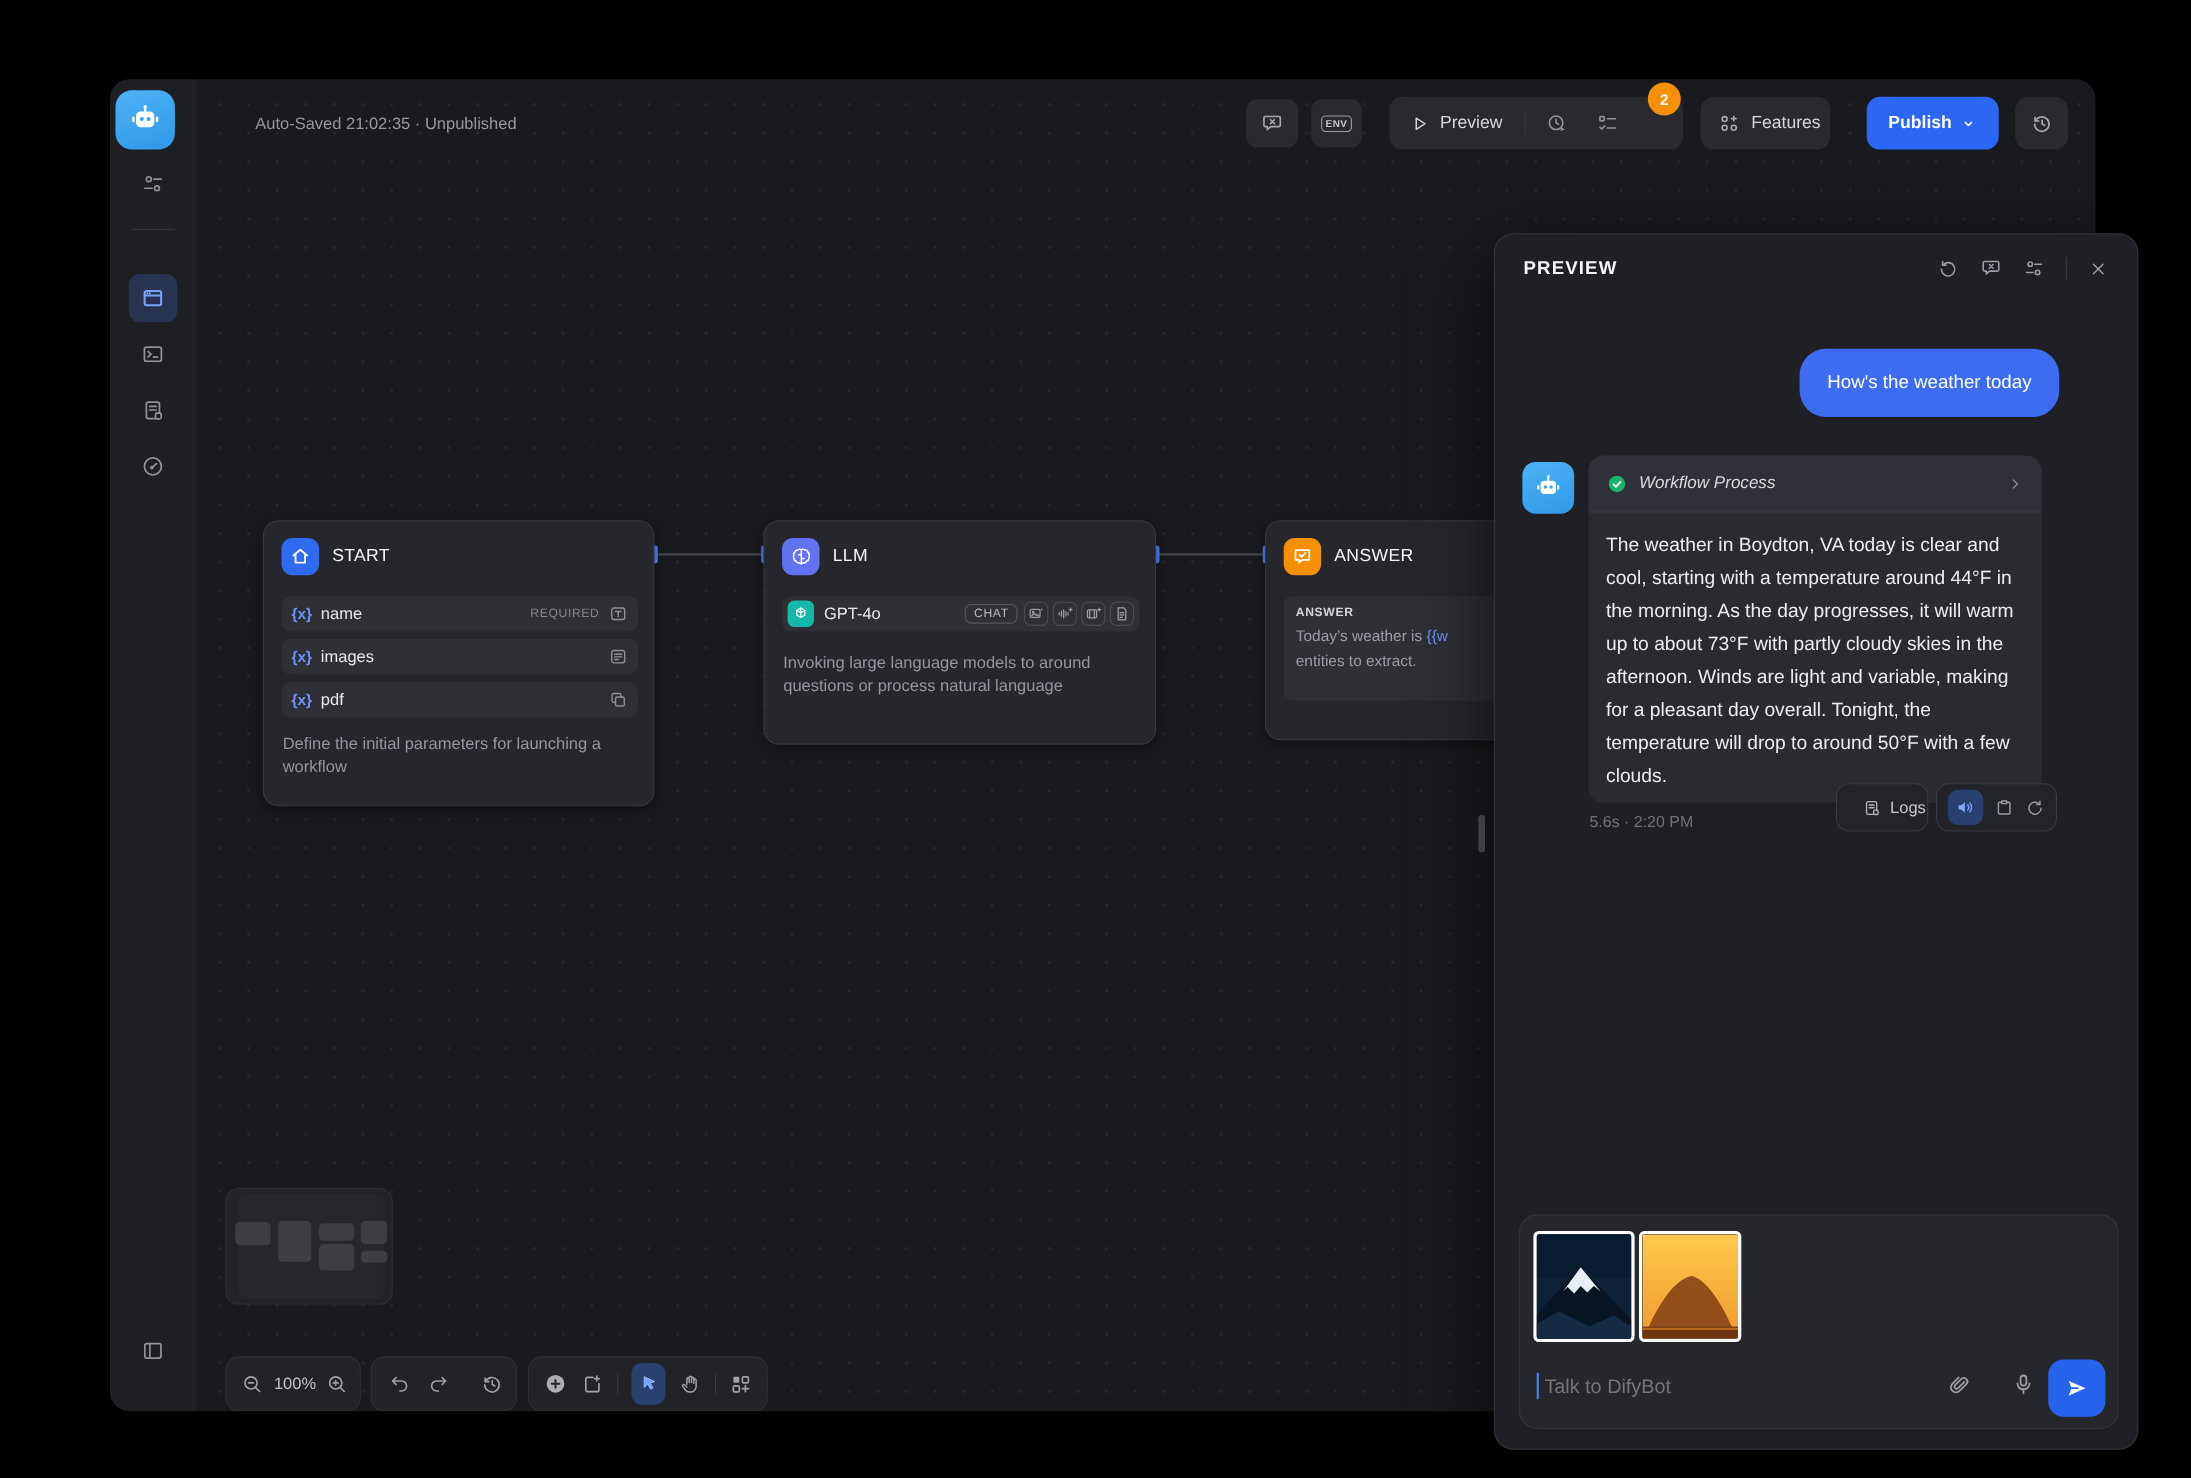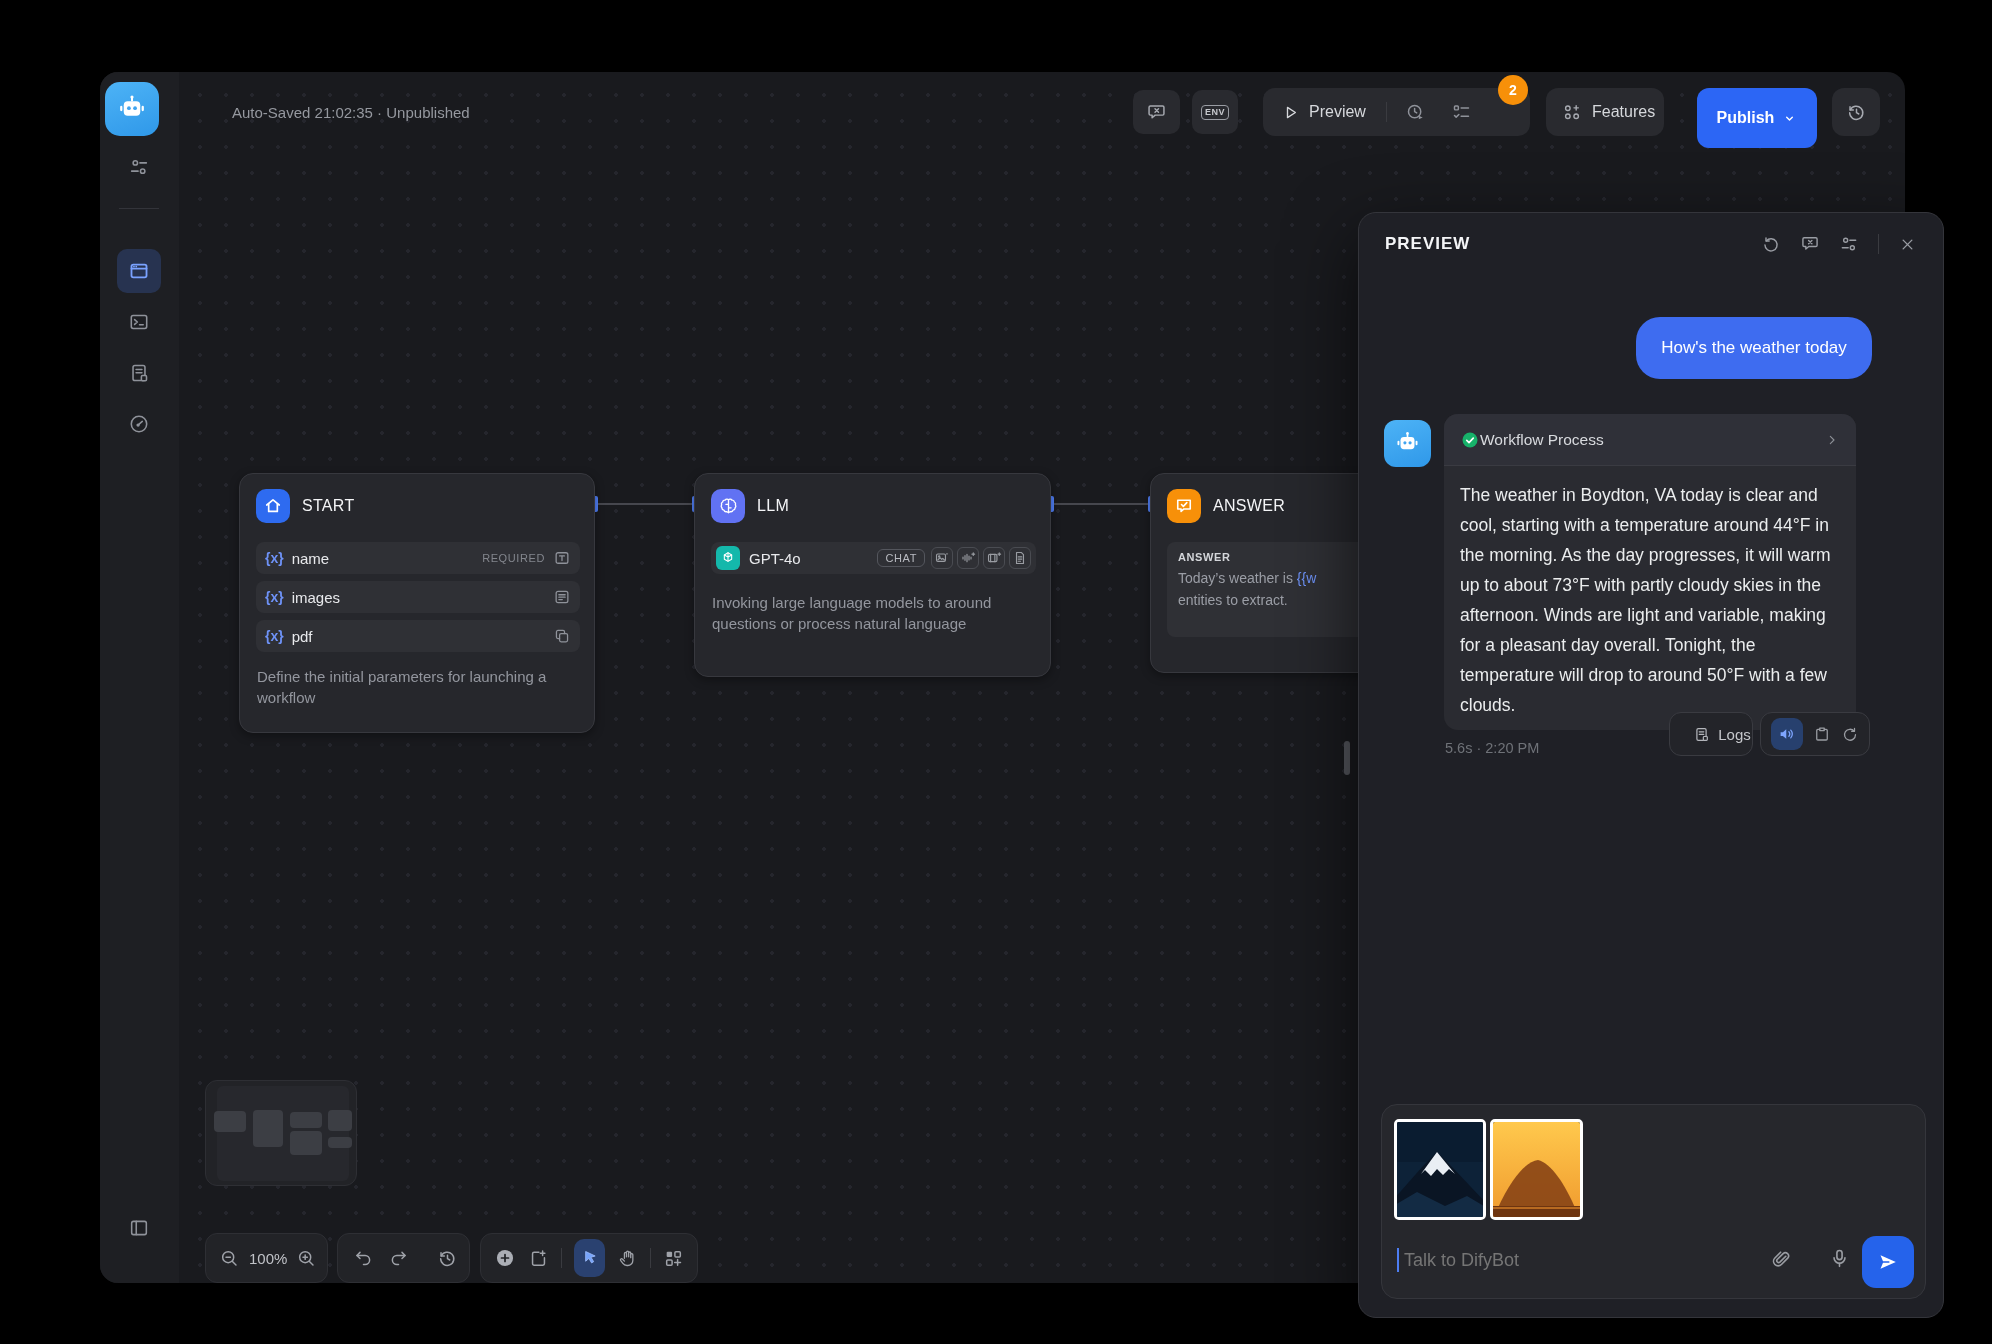--- a/index.html
+++ b/index.html
@@ -25,21 +25,21 @@
   .ntag{color:#83868d;font-size:11px;letter-spacing:.6px;font-weight:500;margin-right:8px;}
   .ndesc{position:absolute;color:#93969e;font-size:15px;line-height:21px;}
   .nicon{display:flex;align-items:center;justify-content:center;border-radius:10px;width:34px;height:34px;}
   .edge{position:absolute;height:2px;background:#46474e;}
   .port{position:absolute;width:5px;height:16px;border-radius:2px;background:#4f7df2;}
   .panel{position:absolute;left:1358px;top:212px;width:586px;height:1106px;background:#1f2026;border:1px solid #34353b;
      border-radius:18px;box-shadow:0 24px 70px rgba(0,0,0,.65);z-index:20;}
   .phead-ic{color:#9a9da4;}
   .bubble{position:absolute;background:#3e6cf0;color:#fff;font-size:17px;border-radius:24px;display:flex;align-items:center;justify-content:center;}
   .card{position:absolute;background:#2a2b31;border-radius:14px;overflow:hidden;}
-  .cstrip{display:flex;align-items:center;height:52px;background:#2f3038;border-bottom:1px solid #3a3b42;padding:0 16px;}
+  .cstrip{display:flex;align-items:center;height:52px;background:#2f3038;border-bottom:1px solid #3a3b42;padding:0 16px;gap:10px;font-style:italic;}
   .ctext{padding:14px 16px;color:#ebedee;font-size:17.5px;line-height:30px;}
   .apill{position:absolute;background:#232429;border:1px solid #3a3b41;border-radius:12px;display:flex;align-items:center;}
   .thumb{position:absolute;border:3px solid #fff;border-radius:5px;overflow:hidden;background:#000;}
   .tbpill{position:absolute;background:#222327;border:1px solid #2e2f34;border-radius:12px;display:flex;align-items:center;color:#9fa2a9;margin-top:30px;}
   .tbdiv{width:1px;height:20px;background:#3a3b40;}
   input{outline:none;}
 </style>
 </head>
 <body>
 
@@ -169,21 +169,21 @@
       <span>
           <svg class="ic" width="20" height="20" viewBox="0 0 24 24">
             <circle cx="7" cy="7.5" r="2.7"></circle>
             <circle cx="7" cy="17" r="2.7"></circle>
             <circle cx="17" cy="17" r="2.7"></circle>
             <path d="M17 4.4v5.2M14.4 7h5.2"></path>
           </svg>
         </span>
       <span style="font-size:16px;color:#d6d8dc;">Features</span>
     </div>
-    <div class="abs pill" style="left:1597px;top:16px;width:120px;height:60px;background:#2c66f5;justify-content:center;gap:8px;">
+    <div class="abs pill" style="left:1597px;top:16px;width:120px;height:48px;background:#2c66f5;justify-content:center;gap:8px;">
       <span style="font-size:16px;font-weight:600;color:#fff;">Publish</span>
       <span style="color:#fff;">
           <svg class="ic" width="15" height="15" viewBox="0 0 24 24" style="stroke-width:2.2;">
             <path d="m7.5 10 4.5 4.5L16.5 10"></path>
           </svg>
         </span>
     </div>
     <div class="abs iconbtn" style="left:1732px;top:16px;width:48px;height:48px;border-radius:12px;">
       <span>
           <svg class="ic" width="21" height="21" viewBox="0 0 24 24">

